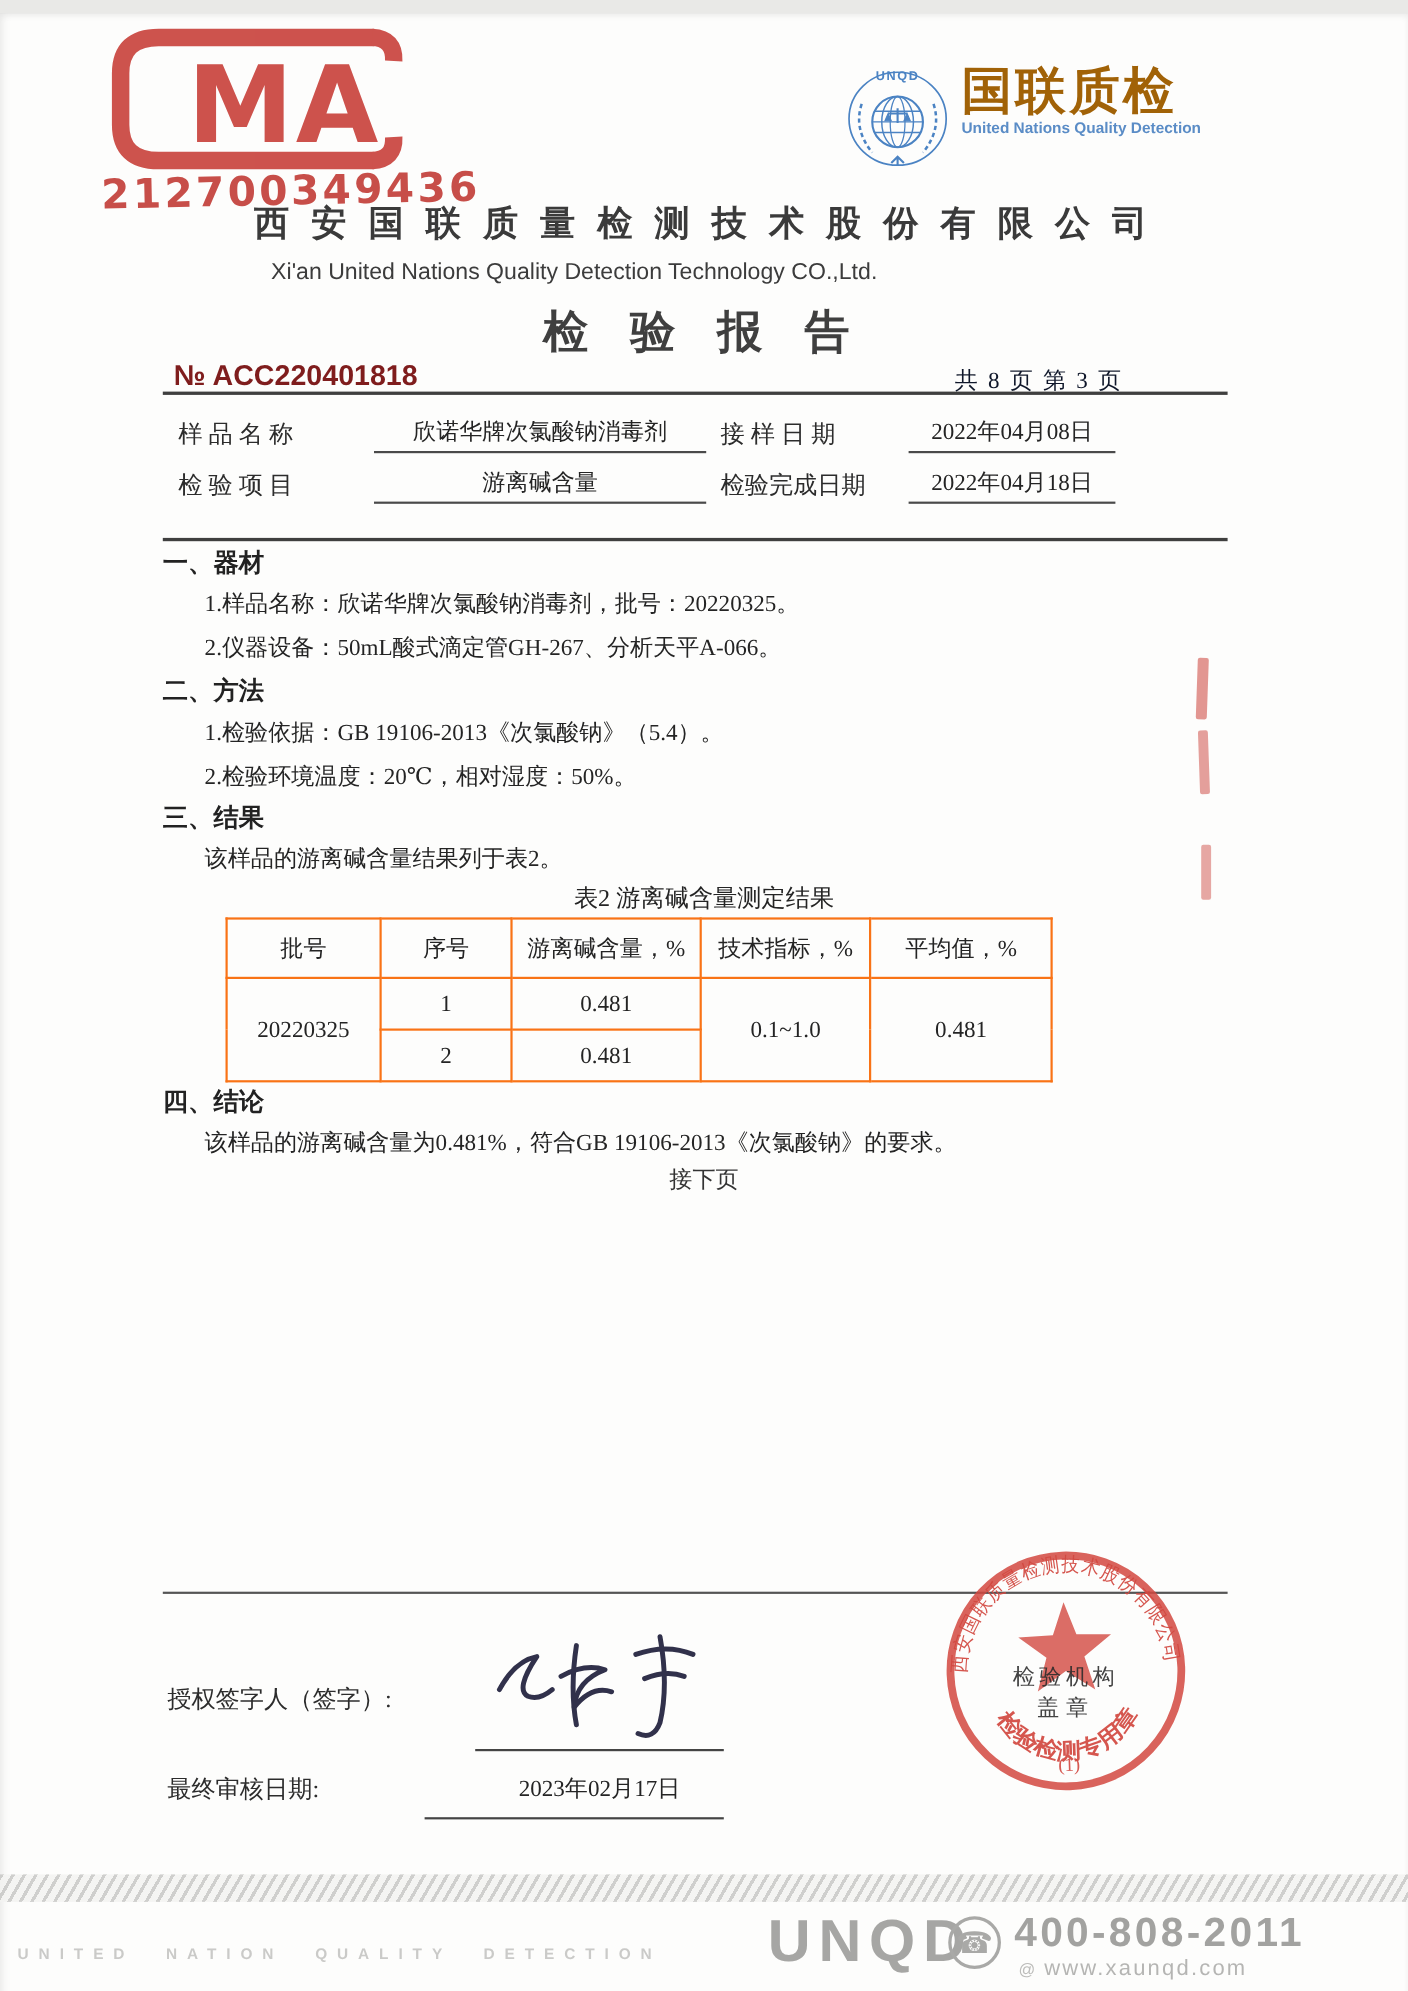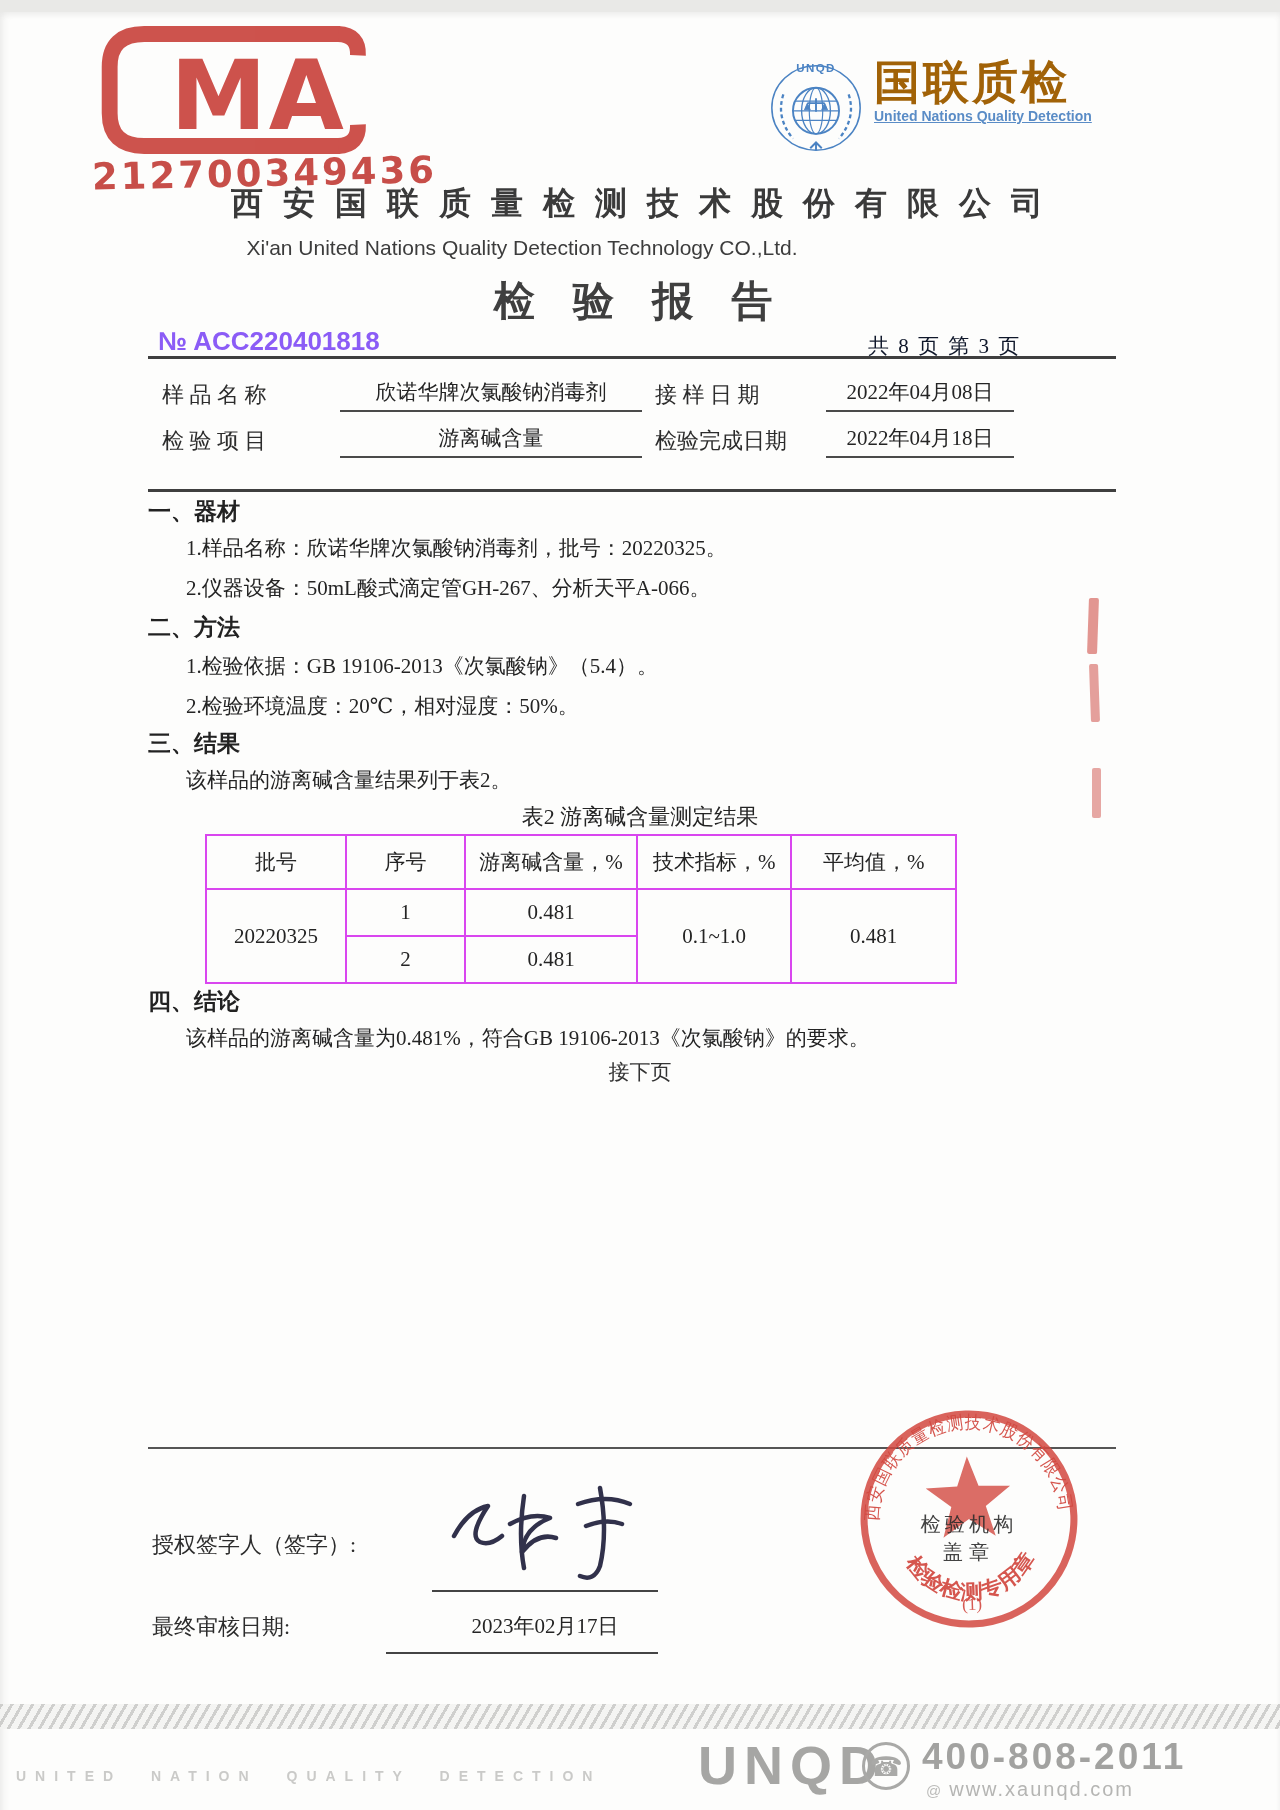--- a/index.html
+++ b/index.html
@@ -10,38 +10,38 @@
     font-family:"Liberation Serif","DejaVu Serif",serif; color:#262626;
     box-shadow: inset 3px 0 8px rgba(0,0,0,.06), inset 0 3px 6px rgba(0,0,0,.04);
   }
   .abs { position:absolute; }
   
   .cma-wrap { left:88px; top:8px; }
   .cma-num { left:92px; top:140px; font-family:"DejaVu Sans",sans-serif; font-size:37px; font-weight:bold;
              color:#c3403a; letter-spacing:3px; transform:rotate(-1.2deg); opacity:.92; }
   .logo-wrap { left:768px; top:46px; display:flex; align-items:flex-start; gap:10px; }
   .logo-text-cn { font-family:"DejaVu Sans",sans-serif; font-size:46px; font-weight:bold; color:#a16207; letter-spacing:3px; line-height:1.05; }
-  .logo-text-en { font-family:"Liberation Sans",sans-serif; font-size:14px; font-weight:bold; color:#5a8cc6; margin-top:2px;text-decoration:underline; }
+  .logo-text-en { font-family:"Liberation Sans",sans-serif; font-size:14px; font-weight:bold; color:#5a8cc6; margin-top:2px; }
   .company-cn { left:0; top:170px; width:1280px; text-align:center; font-size:32px; font-weight:bold;
                 letter-spacing:6px; color:#3a3a3a; }
   .company-en { left:0; top:224px; width:1044px; text-align:center; font-family:"Liberation Sans",sans-serif;
                 font-size:21px; color:#3c3c3c; }
   .report-title { left:0; top:262px; width:1280px; text-align:center; font-size:41px; font-weight:bold;
                   letter-spacing:14px; color:#3f3f3f; }
-  .report-no { left:158px; top:314px; font-family:"Liberation Sans",sans-serif; font-size:26px; font-weight:bold; color:#8b5cf6; }
+  .report-no { left:158px; top:314px; font-family:"Liberation Sans",sans-serif; font-size:26px; font-weight:bold; color:#7f1d1d; }
   .page-ind { left:868px; top:320px; font-size:21px; color:#0f172a; letter-spacing:2px; }
   .rule { background:#3f3f3f; }
   .uline { border-bottom:2px solid #4a4a4a; }
   .lbl { font-size:22px; color:#2c2c2c; }
   .val { font-size:21px; color:#242424; text-align:center; }
   .sec-h { font-size:23px; font-weight:bold; color:#222; }
   .para { font-size:21px; color:#242424; }
   .tbl-caption { left:0; top:790px; width:1280px; text-align:center; font-size:22px; color:#242424; }
   table.results { position:absolute; left:205px; top:822px; width:752px; border-collapse:collapse; }
-  table.results td, table.results th { border:2px solid #d946ef; text-align:center; vertical-align:middle;
+  table.results td, table.results th { border:2px solid #f97316; text-align:center; vertical-align:middle;
       font-size:21px; font-weight:normal; color:#242424; }
   table.results th { height:54px; }
   table.results td { height:47px; }
   .continue { left:0; top:1046px; width:1280px; text-align:center; font-size:21px; color:#333; }
   .residue { background:#d0524a; border-radius:2px; opacity:.6; }
   .sign-label { font-size:22px; color:#2c2c2c; }
   .seal-svg { left:856px; top:1394px; }
   
   .hatch { left:0; top:1692px; width:1280px; height:25px;
            background:repeating-linear-gradient(120deg,#c7c7c5 0 3px,#f3f3f1 3px 9px); opacity:.85; }

